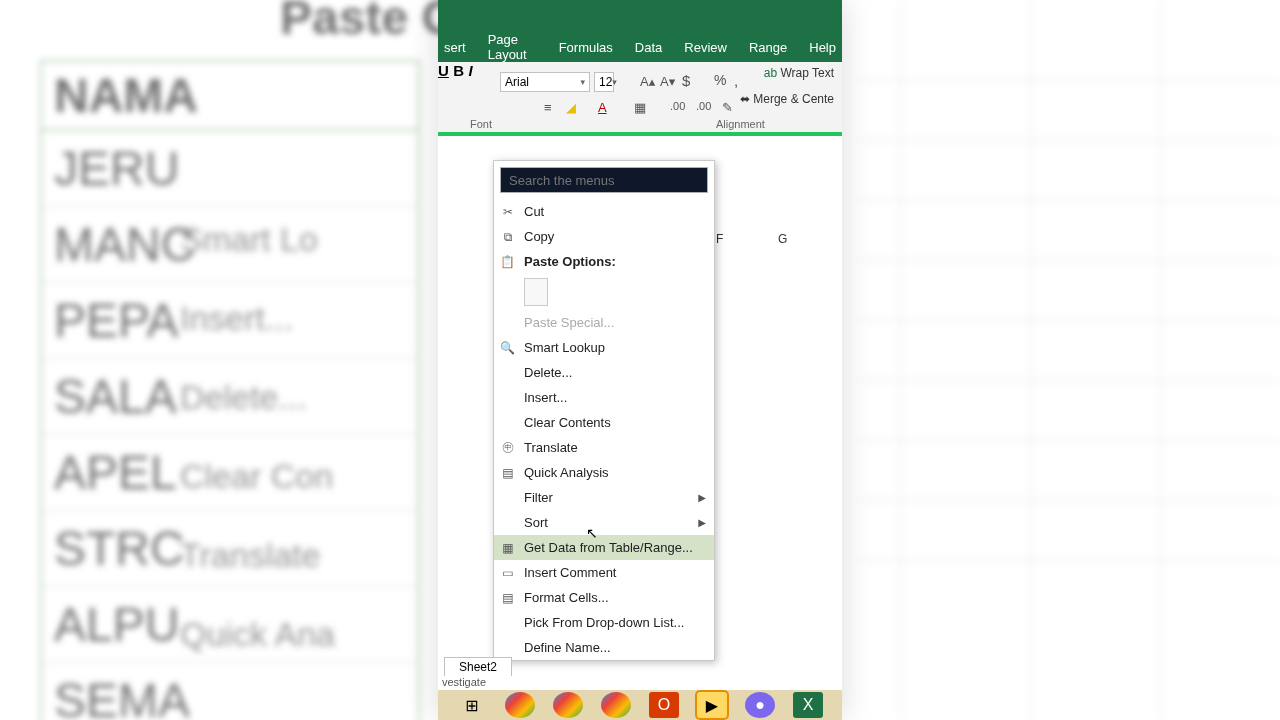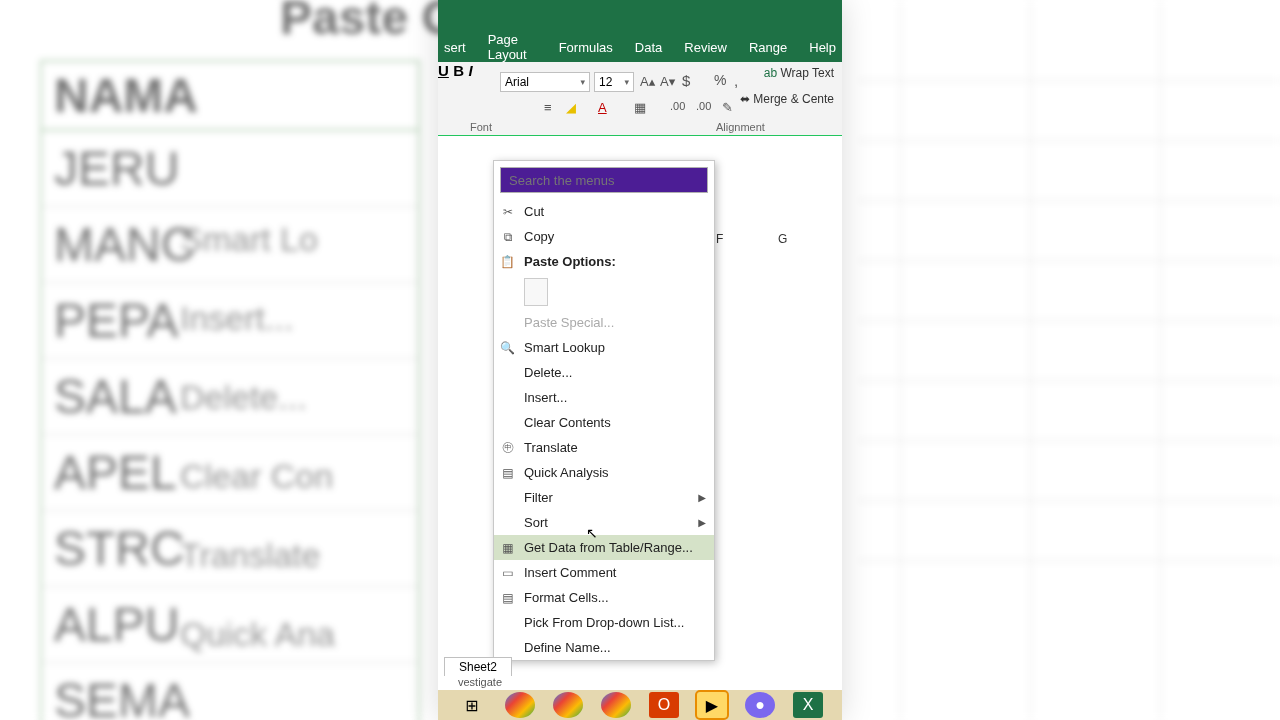--- a/index.html
+++ b/index.html
@@ -11,46 +11,46 @@
 .bgblur .rm{position:absolute;left:180px;top:200px;font:400 34px Arial;color:#444}
 .bgblur .rm div{padding:20px 0}
 .bgblur .paste-title{position:absolute;left:280px;top:-10px;font:700 48px Arial;color:#000}
 .bgblur .grid{position:absolute;left:860px;top:0;right:0;bottom:0}
 .bgblur .gline{position:absolute;left:0;right:0;border-top:1px solid #d0d0d0}
 .bgblur .gvline{position:absolute;top:0;bottom:0;border-left:1px solid #d0d0d0}
 .phone{position:absolute;left:438px;top:0;width:404px;height:720px;background:#fff;box-shadow:0 0 30px rgba(0,0,0,.15);overflow:hidden}
 .green-top{height:32px;background:#1e7145}
 .tabs{height:30px;background:#1e7145;display:flex;align-items:center;gap:22px;padding:0 6px;color:#fff;font-size:13px}
 .tabs span{cursor:default}
-.ribbon{height:74px;background:#f3f3f3;border-bottom:1px solid #22c55e;position:relative}
+.ribbon{height:74px;background:#f3f3f3;border-bottom:4px solid #22c55e;position:relative}
 .fontname{position:absolute;left:62px;top:10px;width:90px;height:20px;border:1px solid #c0c0c0;background:#fff;font-size:12px;padding:2px 4px;display:flex;align-items:center;justify-content:space-between}
-.fontsize{position:absolute;left:156px;top:10px;width:40px;height:20px;border:1px solid #c0c0c0;background:#fff;font-size:12px;padding:2px 4px;display:flex;align-items:center;justify-content:space-between}
+.fontsize{position:absolute;left:156px;top:10px;width:20px;height:20px;border:1px solid #c0c0c0;background:#fff;font-size:12px;padding:2px 4px;display:flex;align-items:center;justify-content:space-between}
 .rib-ic{position:absolute;font-size:13px;color:#555}
 .ribbon .u{left:16px;top:38px;font:700 15px Arial;text-decoration:underline}
 .ribbon .b{left:66px;top:38px;font:700 15px Arial}
 .ribbon .i{left:86px;top:38px;font:italic 700 15px Arial}
 .groupLabel{position:absolute;bottom:2px;font-size:11px;color:#666}
 .wrap{position:absolute;right:8px;top:4px;font-size:12px;color:#333}
 .merge{position:absolute;right:8px;top:30px;font-size:12px;color:#333}
 .sheet{position:relative;height:calc(100% - 170px);background:#fff}
 .colhead{position:absolute;top:96px;font-size:12px;color:#333}
 .context{position:absolute;left:55px;top:160px;width:222px;background:#fff;border:1px solid #c8c8c8;box-shadow:2px 2px 8px rgba(0,0,0,.25);font-size:13px;color:#222}
-.search{margin:6px;display:block;width:calc(100% - 12px);height:26px;border:1px solid #b0b0b0;padding:0 8px;font-size:13px;color:#888;background:#4c1d95}
+.search{margin:6px;display:block;width:calc(100% - 12px);height:26px;border:1px solid #b0b0b0;padding:0 8px;font-size:13px;color:#888;background:#0f172a}
 .ci{display:flex;align-items:center;height:25px;padding:0 8px 0 30px;position:relative;cursor:default}
 .ci.hover{background:#d5e2c8}
 .ci.disabled{color:#aaa}
 .ci.bold{font-weight:600}
 .ci .ic{position:absolute;left:6px;width:16px;height:16px;display:flex;align-items:center;justify-content:center;font-size:12px;color:#555}
 .ci .arrow{position:absolute;right:8px;font-size:10px;color:#555}
 .pasteicon{height:36px;padding-left:30px;display:flex;align-items:center}
 .pasteicon .pi{width:24px;height:28px;border:1px solid #ccc;background:#f8f8f8;color:#bbb}
 .cells{position:absolute;left:14px;top:270px;width:60px;font-size:14px;line-height:20.5px;color:#000}
 .cells .h{font-weight:400}
 .sheettab{position:absolute;bottom:44px;left:6px;background:#fff;border:1px solid #c0c0c0;border-bottom:none;padding:2px 14px;font-size:12px}
-.status{position:absolute;bottom:30px;left:0;right:0;height:14px;font-size:11px;color:#555;padding-left:20px}
+.status{position:absolute;bottom:30px;left:0;right:0;height:14px;font-size:11px;color:#555;padding-left:4px}
 .taskbar{position:absolute;bottom:0;left:0;right:0;height:30px;background:#e5d8b0;display:flex;align-items:center;justify-content:center;gap:18px}
 .tb{width:30px;height:26px;border-radius:3px;display:flex;align-items:center;justify-content:center;font-size:16px}
 .tri{font-size:9px;color:#666}
 .cursor{position:absolute;left:148px;top:525px;font-size:14px;color:#000;pointer-events:none}
 </style>
 </head>
 <body>
 
 <div class="bgblur">
   <div class="paste-title">Paste O</div>

